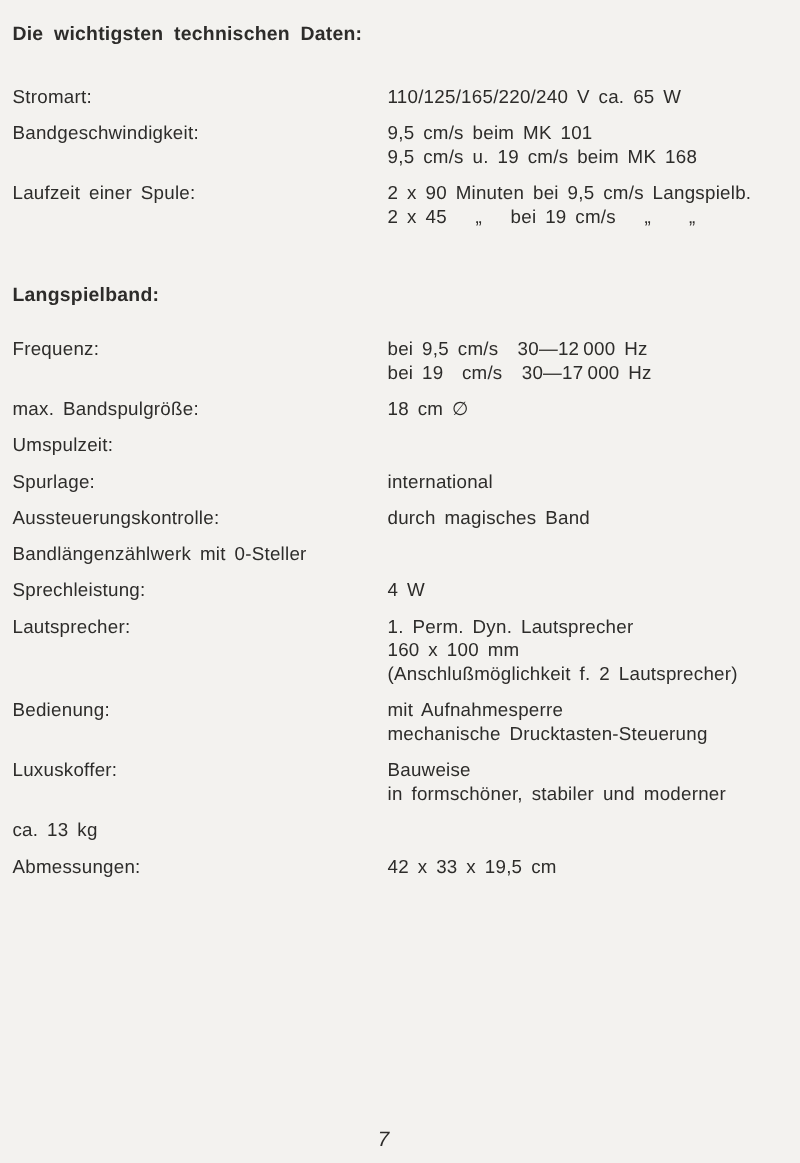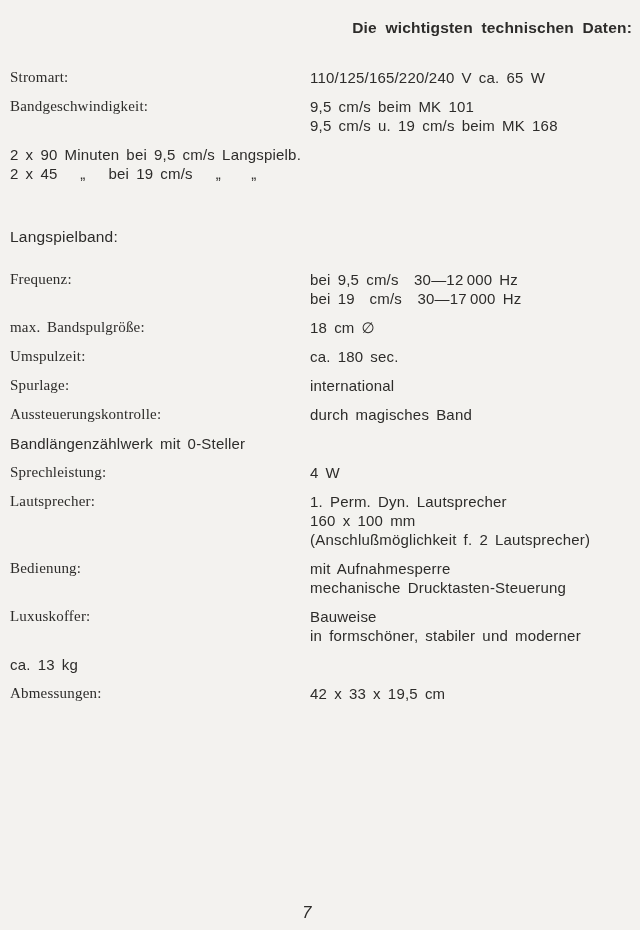--- a/index.html
+++ b/index.html
@@ -14,31 +14,31 @@
     font-family:"Liberation Sans","DejaVu Sans",sans-serif;
     font-size:15px;
     line-height:19px;
     letter-spacing:0.2px;
     word-spacing:0.18em;
     position:relative;
     overflow:hidden;
   }
   .page{padding:18px 8px 0 10px;}
   .doc-title{
-    text-align:right;
+    text-align:left;
     font-weight:bold;
     font-size:15.5px;
     word-spacing:0.26em;
     margin:0 0 31px 0;
   }
   .spec-row{display:flex;margin:0 0 10px 0;}
-  .spec-label{flex:0 0 300px;width:300px;font-family:Liberation Serif, serif;}
+  .spec-label{flex:0 0 300px;width:300px;}
   .spec-value{flex:1 1 auto;}
   .section-heading{
-    font-weight:normal;
+    font-weight:bold;
     font-size:15.5px;
     margin:44px 0 24px 0;
   }
   .page-number{
     position:absolute;
     bottom:8px;
     left:0;
     width:640px;
     text-align:center;
     font-size:16.5px;
@@ -59,20 +59,21 @@
         </div>
       </div>
       <div class="spec-row">
         <div class="spec-label">Bandgeschwindigkeit:</div>
         <div class="spec-value">
           <div class="value-line">9,5 cm/s beim MK 101</div>
           <div class="value-line">9,5 cm/s u. 19 cm/s beim MK 168</div>
         </div>
       </div>
       <div class="spec-row">
+        <div class="spec-label">Laufzeit einer Spule:</div>
         <div class="spec-value">
           <div class="value-line">2 x 90 Minuten bei 9,5 cm/s Langspielb.</div>
           <div class="value-line">2 x 45  „  bei 19 cm/s  „  „</div>
         </div>
       </div>
       <div class="section-heading">Langspielband:</div>
       <div class="spec-row">
         <div class="spec-label">Frequenz:</div>
         <div class="spec-value">
           <div class="value-line">bei 9,5 cm/s  30—12 000 Hz</div>
@@ -80,23 +81,20 @@
         </div>
       </div>
       <div class="spec-row">
         <div class="spec-label">max. Bandspulgröße:</div>
         <div class="spec-value">
           <div class="value-line">18 cm ∅</div>
         </div>
       </div>
       <div class="spec-row">
         <div class="spec-label">Umspulzeit:</div>
-        <div class="spec-value">
-          <div class="value-line">ca. 180 sec.</div>
-        </div>
       </div>
       <div class="spec-row">
         <div class="spec-label">Spurlage:</div>
         <div class="spec-value">
           <div class="value-line">international</div>
         </div>
       </div>
       <div class="spec-row">
         <div class="spec-label">Aussteuerungskontrolle:</div>
         <div class="spec-value">

